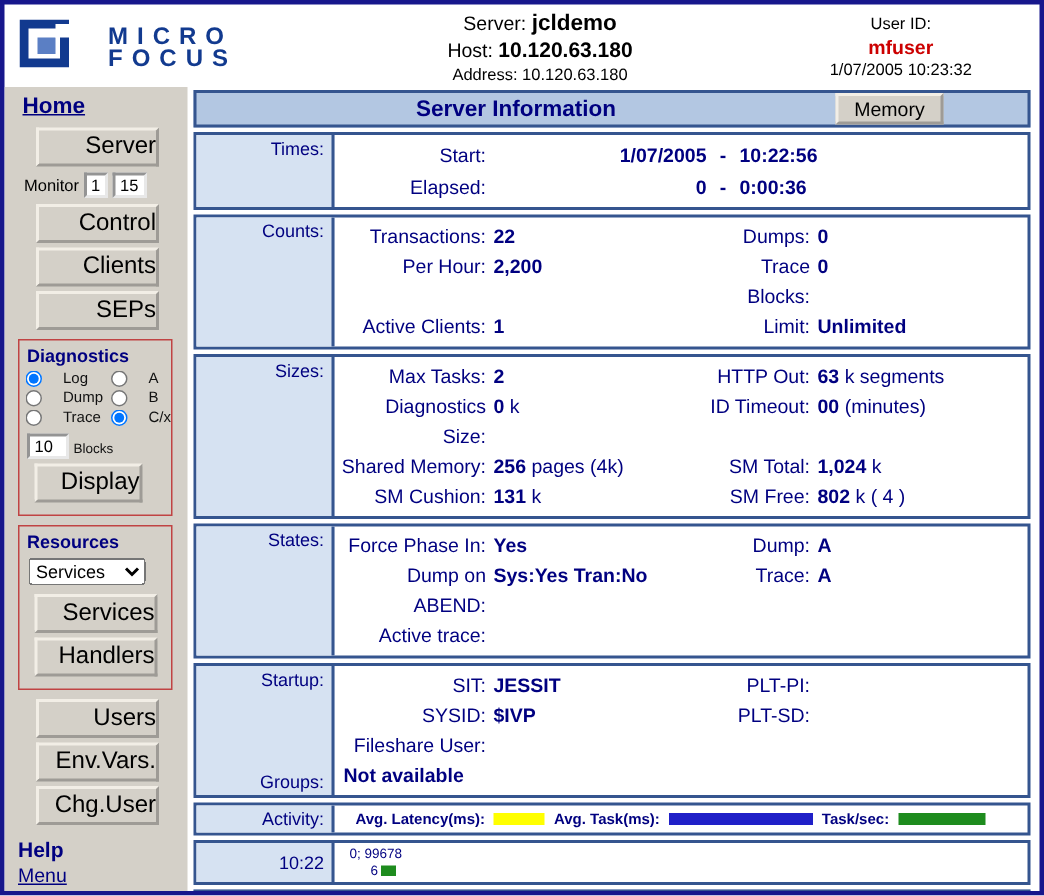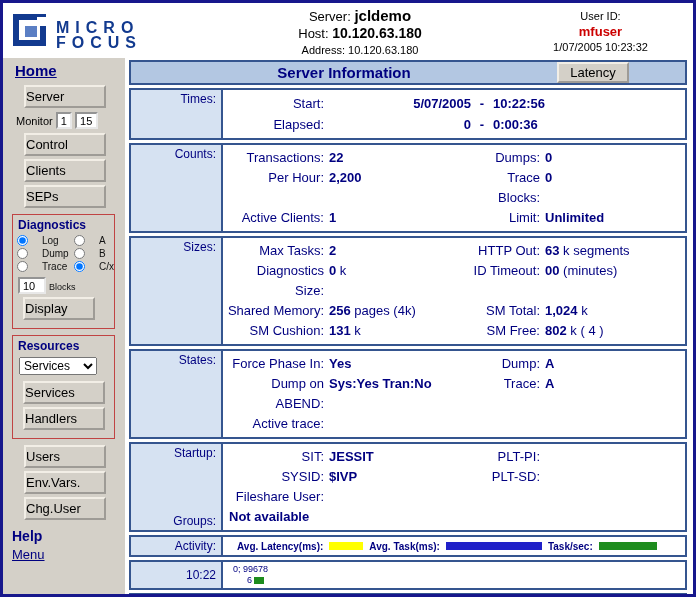--- a/index.html
+++ b/index.html
@@ -1,37 +1,37 @@
 <!DOCTYPE html>
 <html><head>
 <meta charset="utf-8">
 <style>
   * { margin:0; padding:0; box-sizing:border-box; font-family:"Liberation Sans", sans-serif; }
   html,body { background:#ffffff; }
   .page { width:696px; height:597px; border:3px solid #17178c; background:#fff; display:flex; flex-direction:column; overflow:hidden; }
 
   
   .header { height:66px; display:grid; grid-template-columns:185px 1fr 165px; align-items:center; padding:4px 6px 2px 10px; }
-  .logo { display:flex; align-items:flex-end; gap:7px; }
+  .logo { display:flex; align-items:center; gap:23px; }
   .logo-text { color:#123a8f; font-weight:bold; font-size:16px; letter-spacing:6px; line-height:15px; }
   .header-center { text-align:center; color:#000; }
   .srv-line { font-size:13px; } .srv-line b { font-size:15px; }
   .host-line { font-size:13px; margin-top:1px; } .host-line b { font-size:14px; }
   .addr-line { font-size:11px; margin-top:3px; }
   .header-right { text-align:center; font-size:11px; color:#000; padding-right:8px; }
   .user-id-value { color:#cc0000; font-weight:bold; font-size:13px; margin:2px 0; }
 
   
   .body-row { flex:1; display:flex; }
   .sidebar { width:122px; background:#d4d0c8; padding:2px 0 0 8px; }
   .main { flex:1; padding:2px 6px 4px 4px; }
 
   
   .home-link { color:#000080; font-weight:bold; font-size:15px; text-decoration:underline; display:inline-block; margin:2px 0 3px 4px; cursor:pointer; }
-  .btn3d { display:block; width:82px; margin:3px 0 3px 13px; background:#d4d0c8; border:2px outset #f2eee6; font-size:13px; padding:2px 0; text-align:left; color:#000; cursor:pointer; }
+  .btn3d { display:block; width:82px; margin:3px 0 3px 13px; background:#d4d0c8; border:2px outset #f2eee6; font-size:16px; padding:2px 0; text-align:right; color:#000; cursor:pointer; }
   .monitor-row { display:flex; align-items:center; gap:3px; margin:4px 0 4px 5px; font-size:11px; color:#000; }
   .mini-input { height:17px; border:2px inset #e8e8e8; background:#fff; font-size:11px; text-align:center; }
   .mini-1 { width:16px; } .mini-2 { width:23px; }
   .redbox { border:1px solid #c04343; margin:6px 10px 6px 1px; padding:3px 2px 5px 4px; }
   .redbox-title { color:#000080; font-weight:bold; font-size:12px; margin:0 0 3px 1px; }
   .radio-grid { display:grid; grid-template-columns:57px auto; row-gap:2px; font-size:10px; color:#111; }
   .radio-item { display:flex; align-items:center; gap:14px; }
   .radio-item input { width:11px; height:11px; margin:0; }
   .blocks-row { display:flex; align-items:flex-end; gap:3px; margin:5px 0 3px 1px; }
   .blocks-input { width:28px; height:17px; border:2px inset #e8e8e8; background:#fff; font-size:11px; padding-left:3px; }
@@ -167,31 +167,31 @@
       <button class="btn3d">Chg.User</button>
 
       <div class="help-label">Help</div>
       <a class="menu-link">Menu</a>
     </div>
 
     <div class="main">
 
       <div class="bar">
         <div class="bar-title">Server Information</div>
-        <button class="bar-btn">Latency</button>
+        <button class="bar-btn">Memory</button>
       </div>
 
       <div class="section">
         <div class="gutter">
           <span>Times:</span>
         </div>
         <div class="content">
           <div class="trow">
             <span class="lbl">Start:</span>
-            <span class="tval"><span class="t-date">5/07/2005</span><span class="t-sep">-</span><span class="t-time">10:22:56</span></span>
+            <span class="tval"><span class="t-date">1/07/2005</span><span class="t-sep">-</span><span class="t-time">10:22:56</span></span>
           </div>
           <div class="trow">
             <span class="lbl">Elapsed:</span>
             <span class="tval"><span class="t-date">0</span><span class="t-sep">-</span><span class="t-time">0:00:36</span></span>
           </div>
         </div>
       </div>
 
       <div class="section">
         <div class="gutter">

